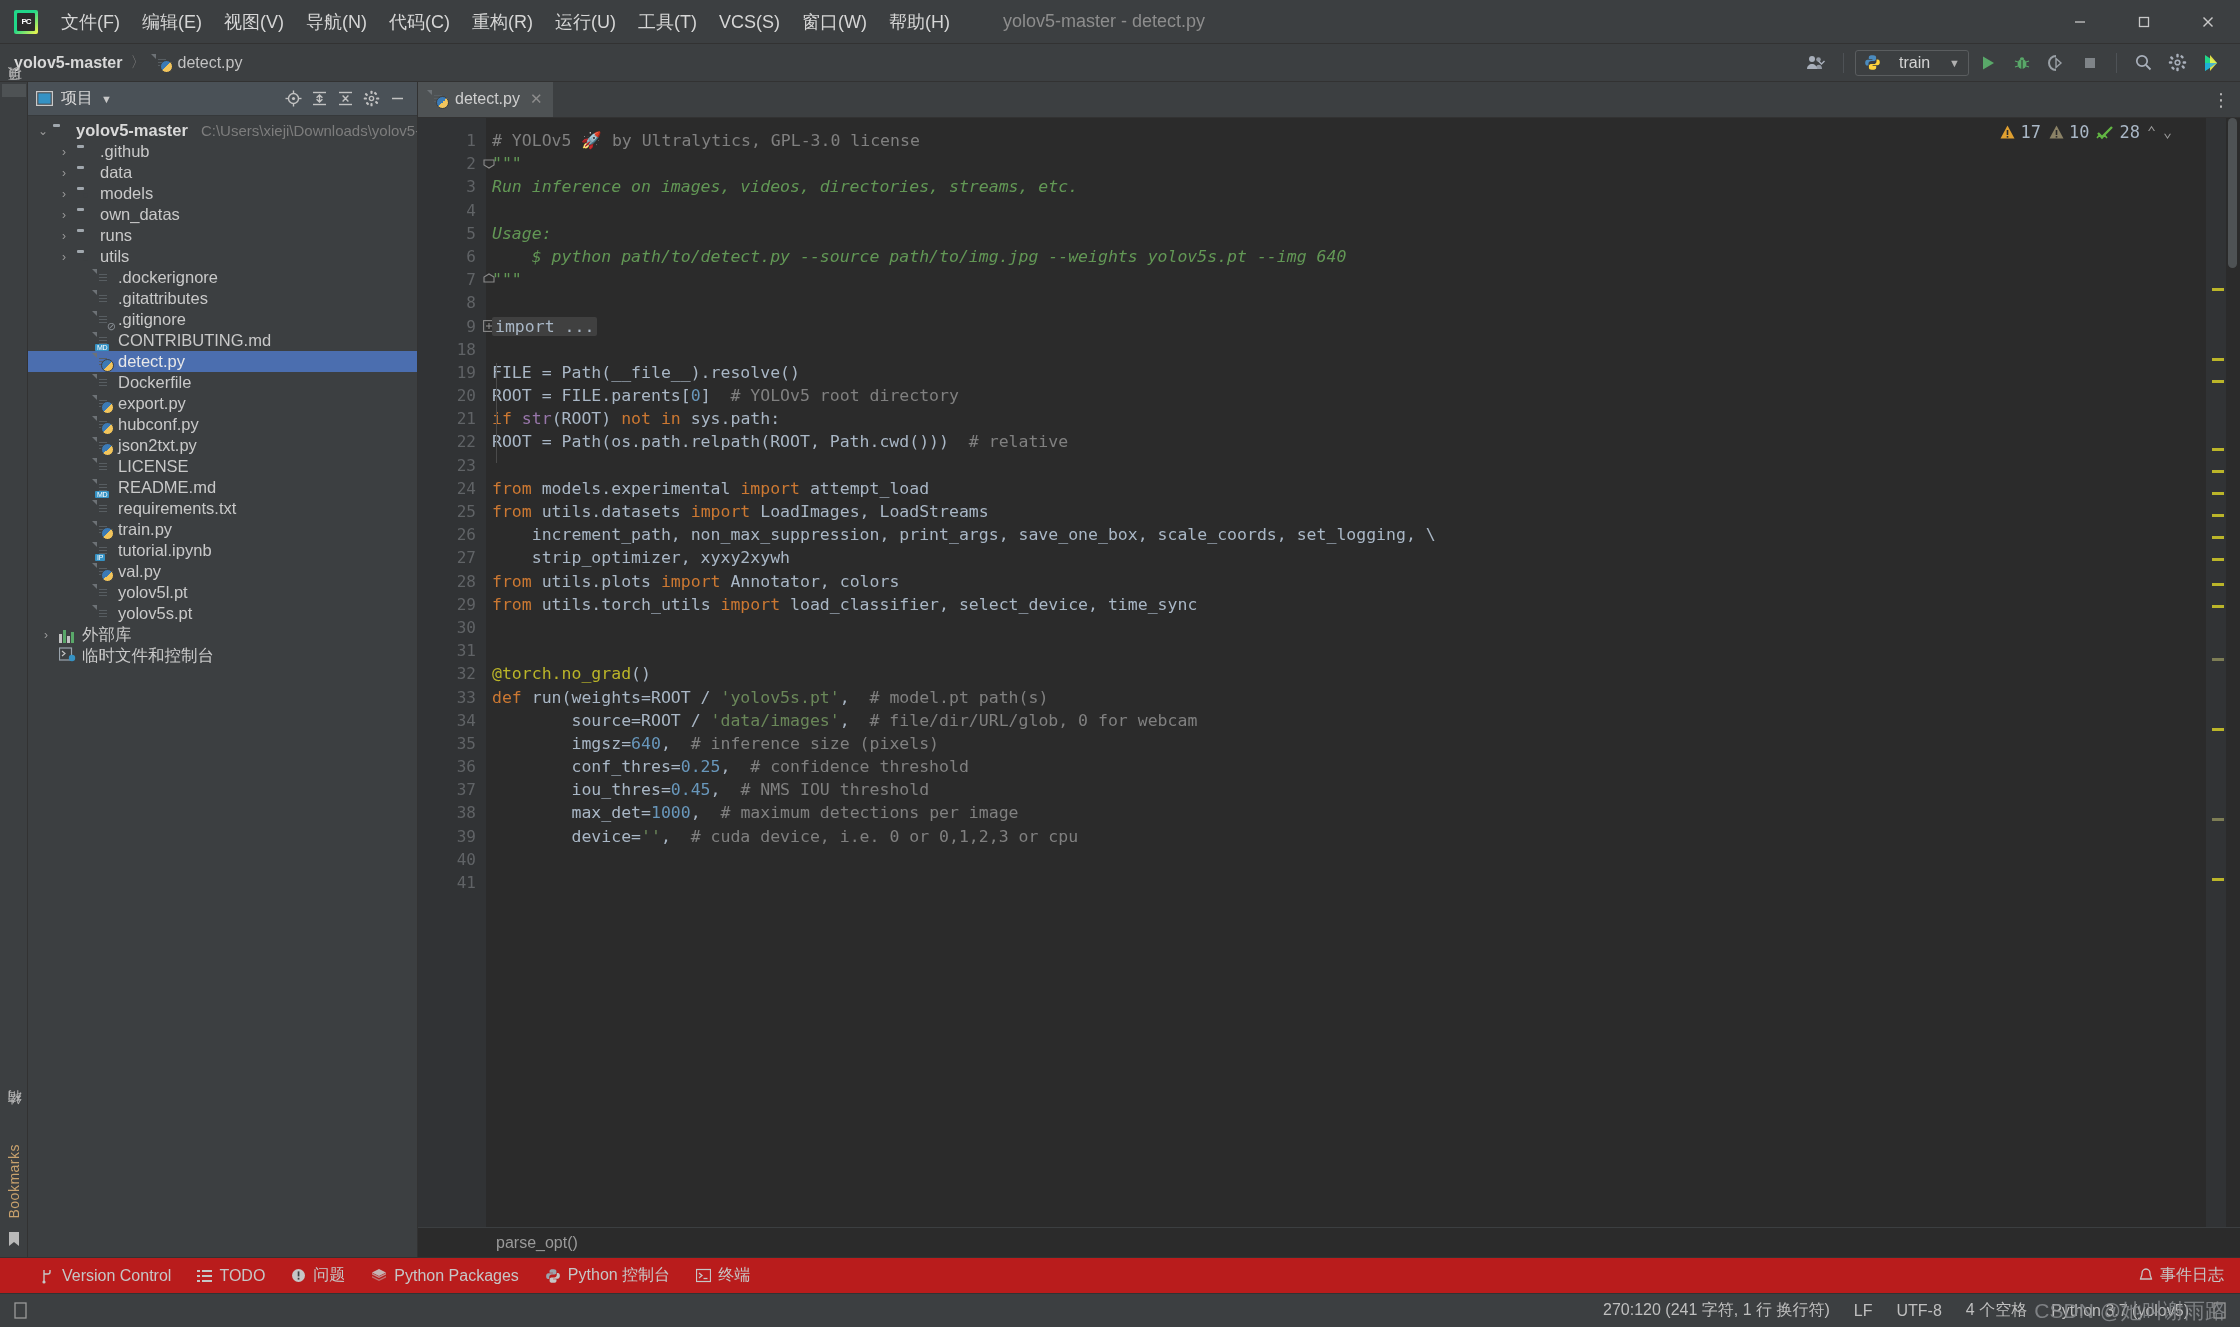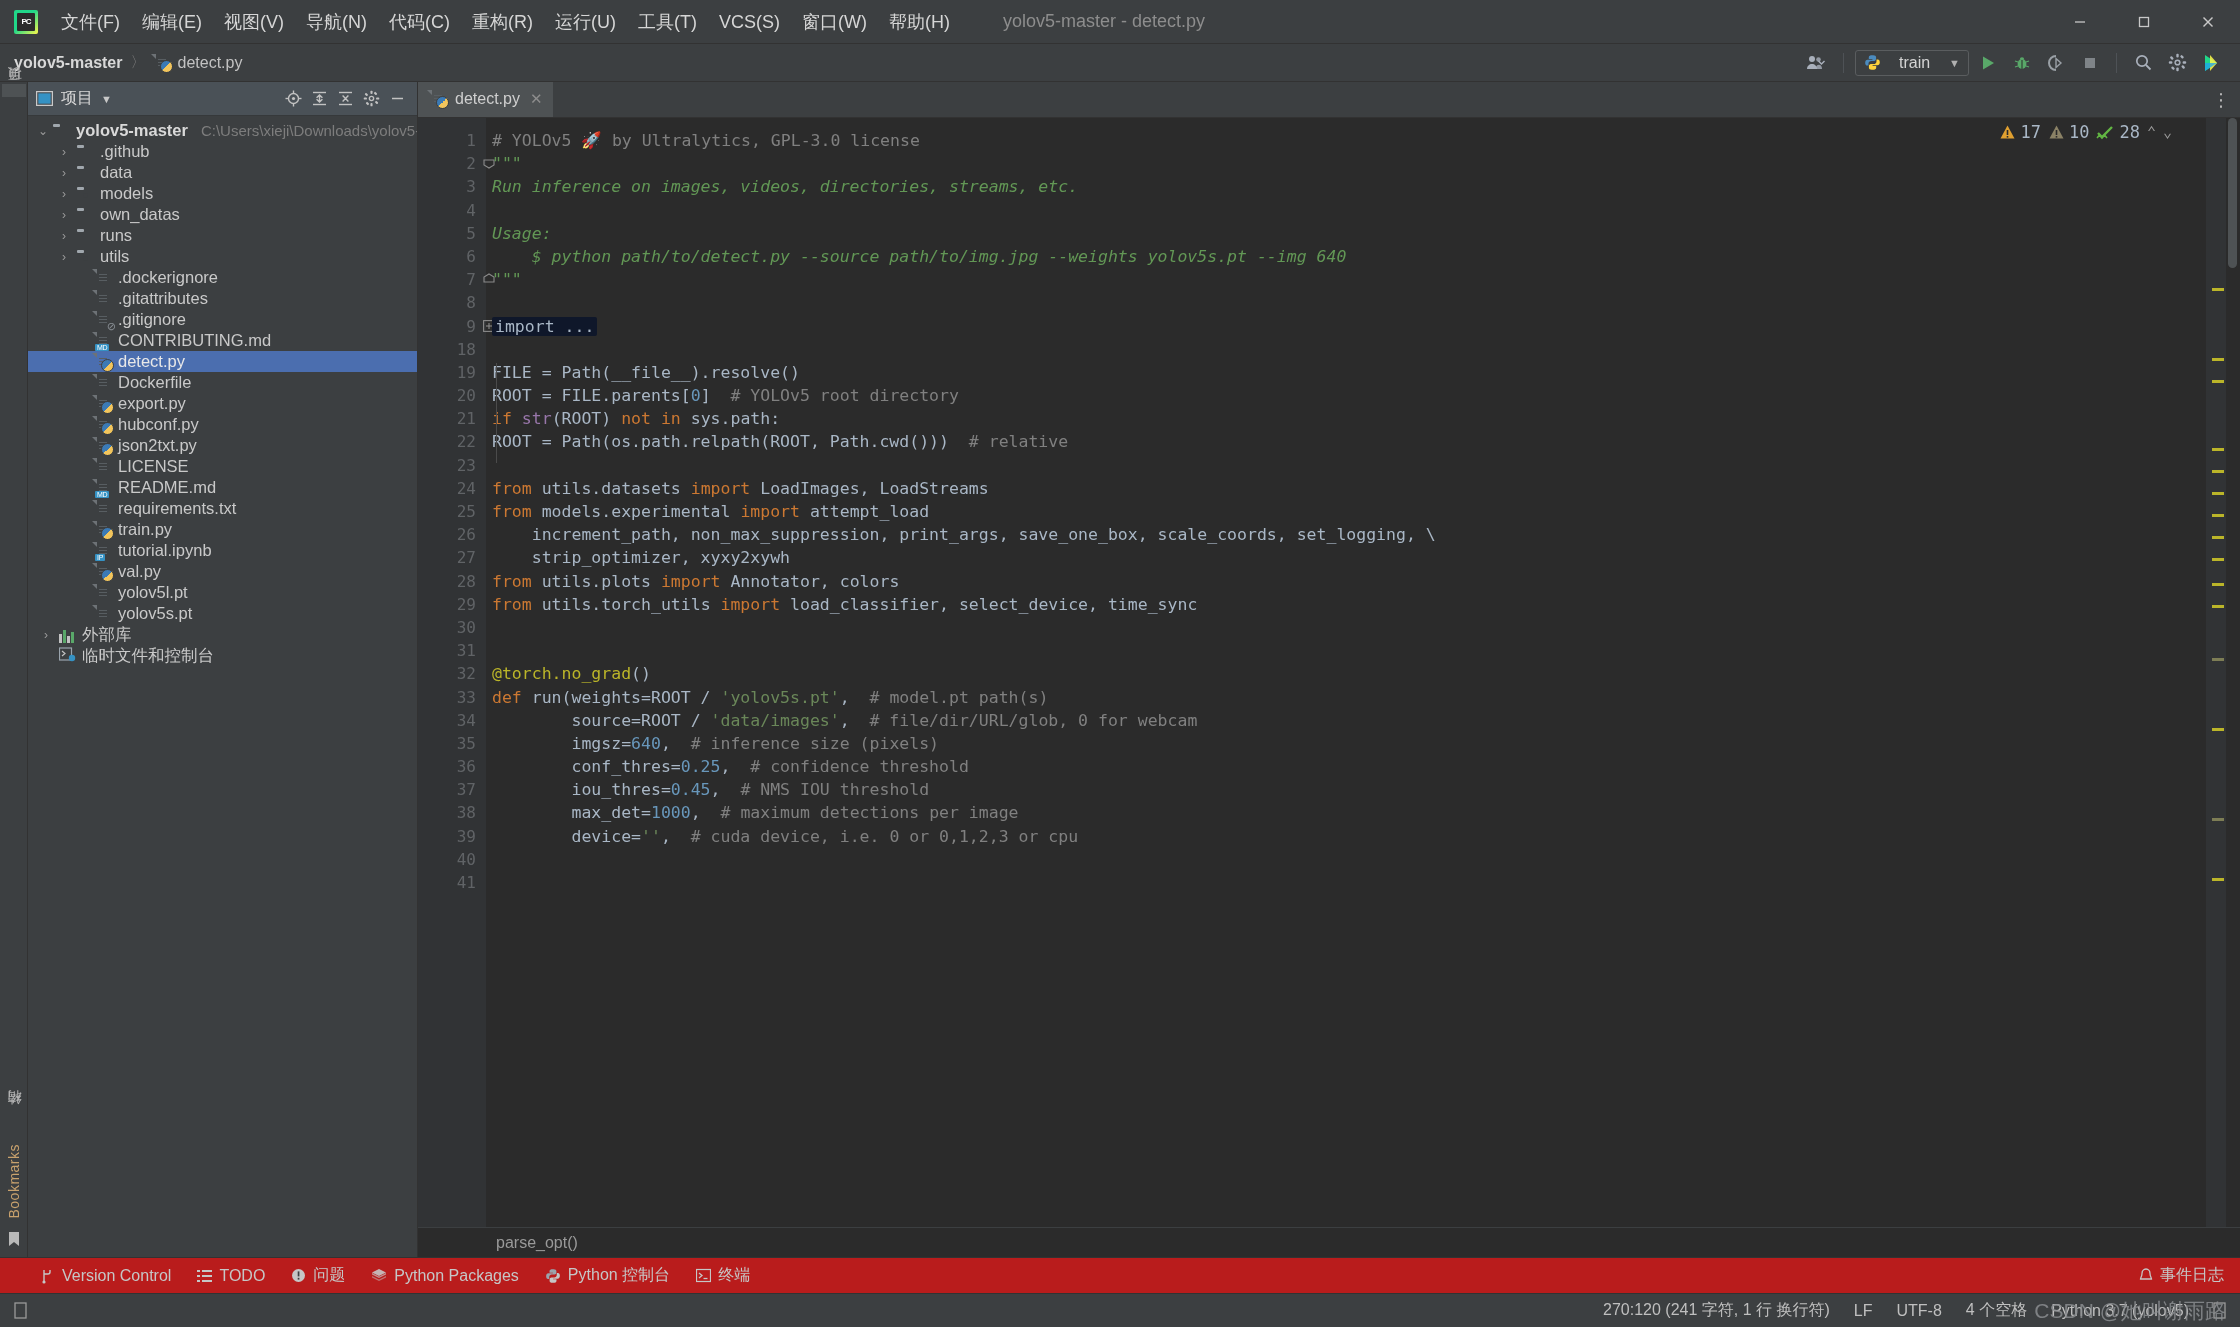--- a/index.html
+++ b/index.html
@@ -138,21 +138,21 @@
   .cline { height:23.2px; line-height:23.2px; white-space:pre; }
   .indent-guide { position:absolute; left:10px; top:11px; width:1px; height:150px; background:#4b4b4b; }
 
   .k { color:#cc7832; }
   .s { color:#6a8759; }          
   .c { color:#808080; }          
   .docs { color:#629755; font-style:italic; }  
   .n { color:#6897bb; }          
   .b { color:#9876aa; }
   .deco { color:#bbb529; }
-  .folded { background:#0f172a; border-radius:2px; padding:0 3px; color:#a9b7c6; }
+  .folded { background:#404040; border-radius:2px; padding:0 3px; color:#a9b7c6; }
 
   .inspect {
     position:absolute; right:34px; top:4px; display:flex; align-items:center; gap:7px;
     font-family:"DejaVu Sans Mono", monospace; font-size:17px; color:#a9b7c6; z-index:5;
   }
   .insp-group { display:flex; align-items:center; gap:4px; }
 
   
   .markerbar { width:20px; flex:0 0 20px; background:#313335; position:relative; }
   .mk { position:absolute; right:2px; width:12px; height:3px; }
@@ -652,22 +652,22 @@
             <div class="cline"><span class="docs">    $ python path/to/detect.py --source path/to/img.jpg --weights yolov5s.pt --img 640</span></div>
             <div class="cline"><span class="docs">"""</span></div>
             <div class="cline"></div>
             <div class="cline"><span class="folded">import ...</span></div>
             <div class="cline"></div>
             <div class="cline">FILE = Path(__file__).resolve()</div>
             <div class="cline">ROOT = FILE.parents[<span class="n">0</span>]  <span class="c"># YOLOv5 root directory</span></div>
             <div class="cline"><span class="k">if</span> <span class="b">str</span>(ROOT) <span class="k">not</span> <span class="k">in</span> sys.path:</div>
             <div class="cline">ROOT = Path(os.path.relpath(ROOT, Path.cwd()))  <span class="c"># relative</span></div>
             <div class="cline"></div>
+            <div class="cline"><span class="k">from</span> models.experimental <span class="k">import</span> attempt_load</div>
             <div class="cline"><span class="k">from</span> utils.datasets <span class="k">import</span> LoadImages, LoadStreams</div>
-            <div class="cline"><span class="k">from</span> models.experimental <span class="k">import</span> attempt_load</div>
             <div class="cline">    increment_path, non_max_suppression, print_args, save_one_box, scale_coords, set_logging, \</div>
             <div class="cline">    strip_optimizer, xyxy2xywh</div>
             <div class="cline"><span class="k">from</span> utils.plots <span class="k">import</span> Annotator, colors</div>
             <div class="cline"><span class="k">from</span> utils.torch_utils <span class="k">import</span> load_classifier, select_device, time_sync</div>
             <div class="cline"></div>
             <div class="cline"></div>
             <div class="cline"><span class="deco">@torch.no_grad</span>()</div>
             <div class="cline"><span class="k">def</span> run(weights=ROOT / <span class="s">'yolov5s.pt'</span>,  <span class="c"># model.pt path(s)</span></div>
             <div class="cline">        source=ROOT / <span class="s">'data/images'</span>,  <span class="c"># file/dir/URL/glob, 0 for webcam</span></div>
             <div class="cline">        imgsz=<span class="n">640</span>,  <span class="c"># inference size (pixels)</span></div>

